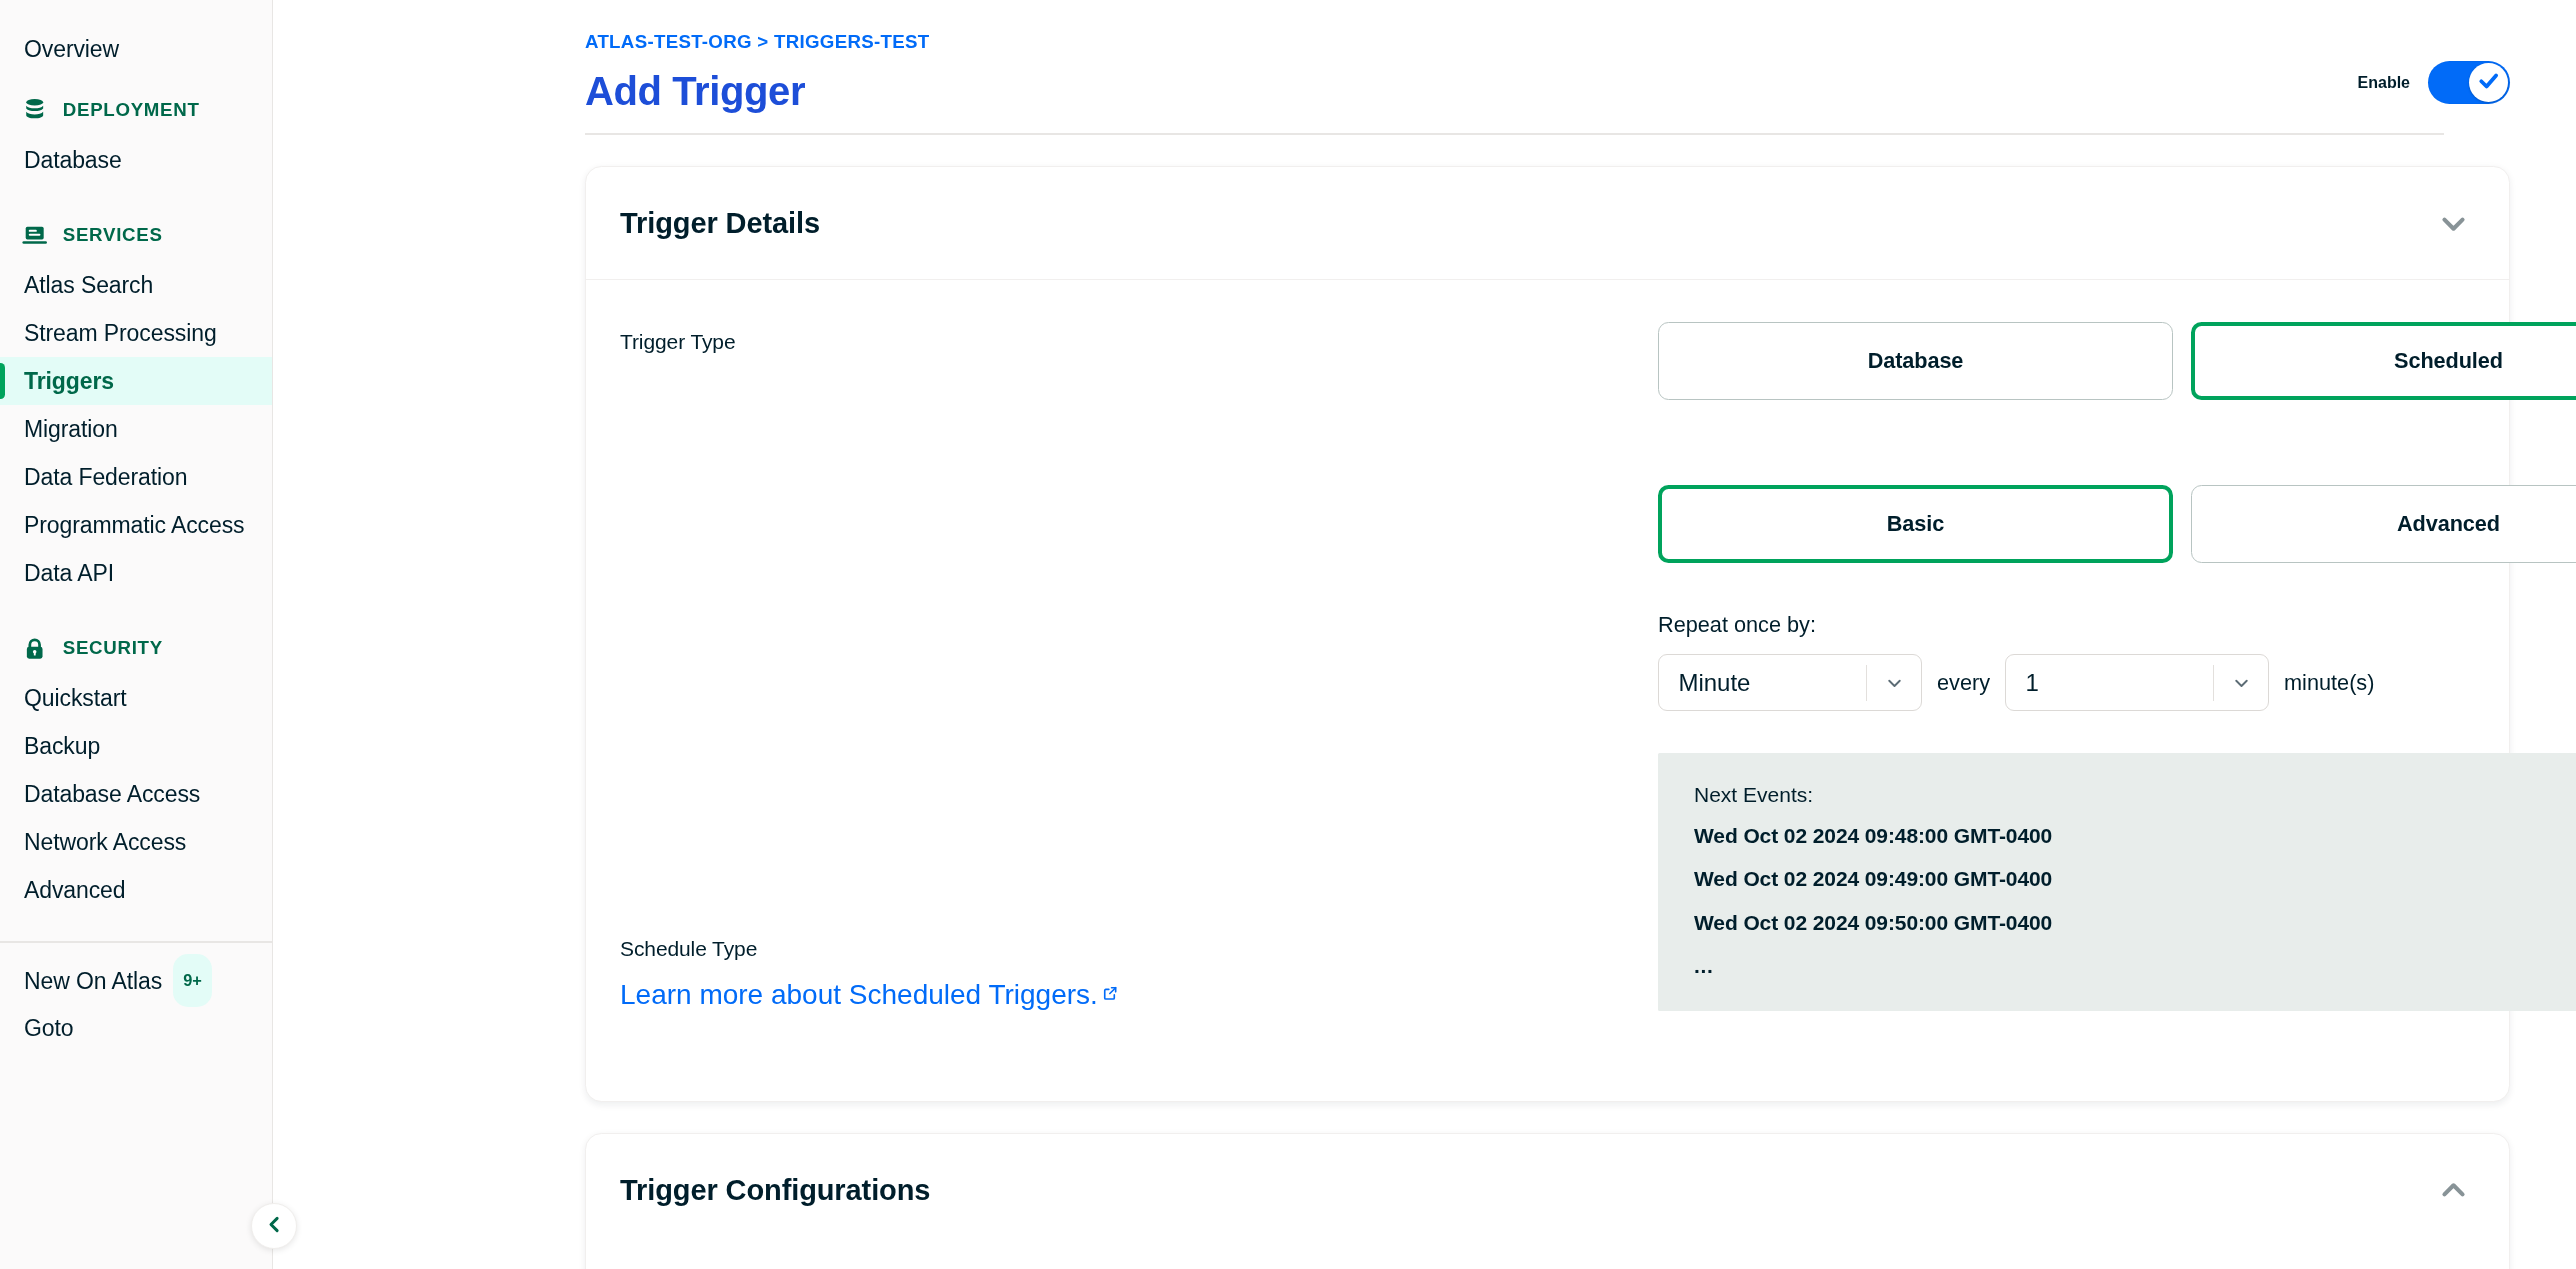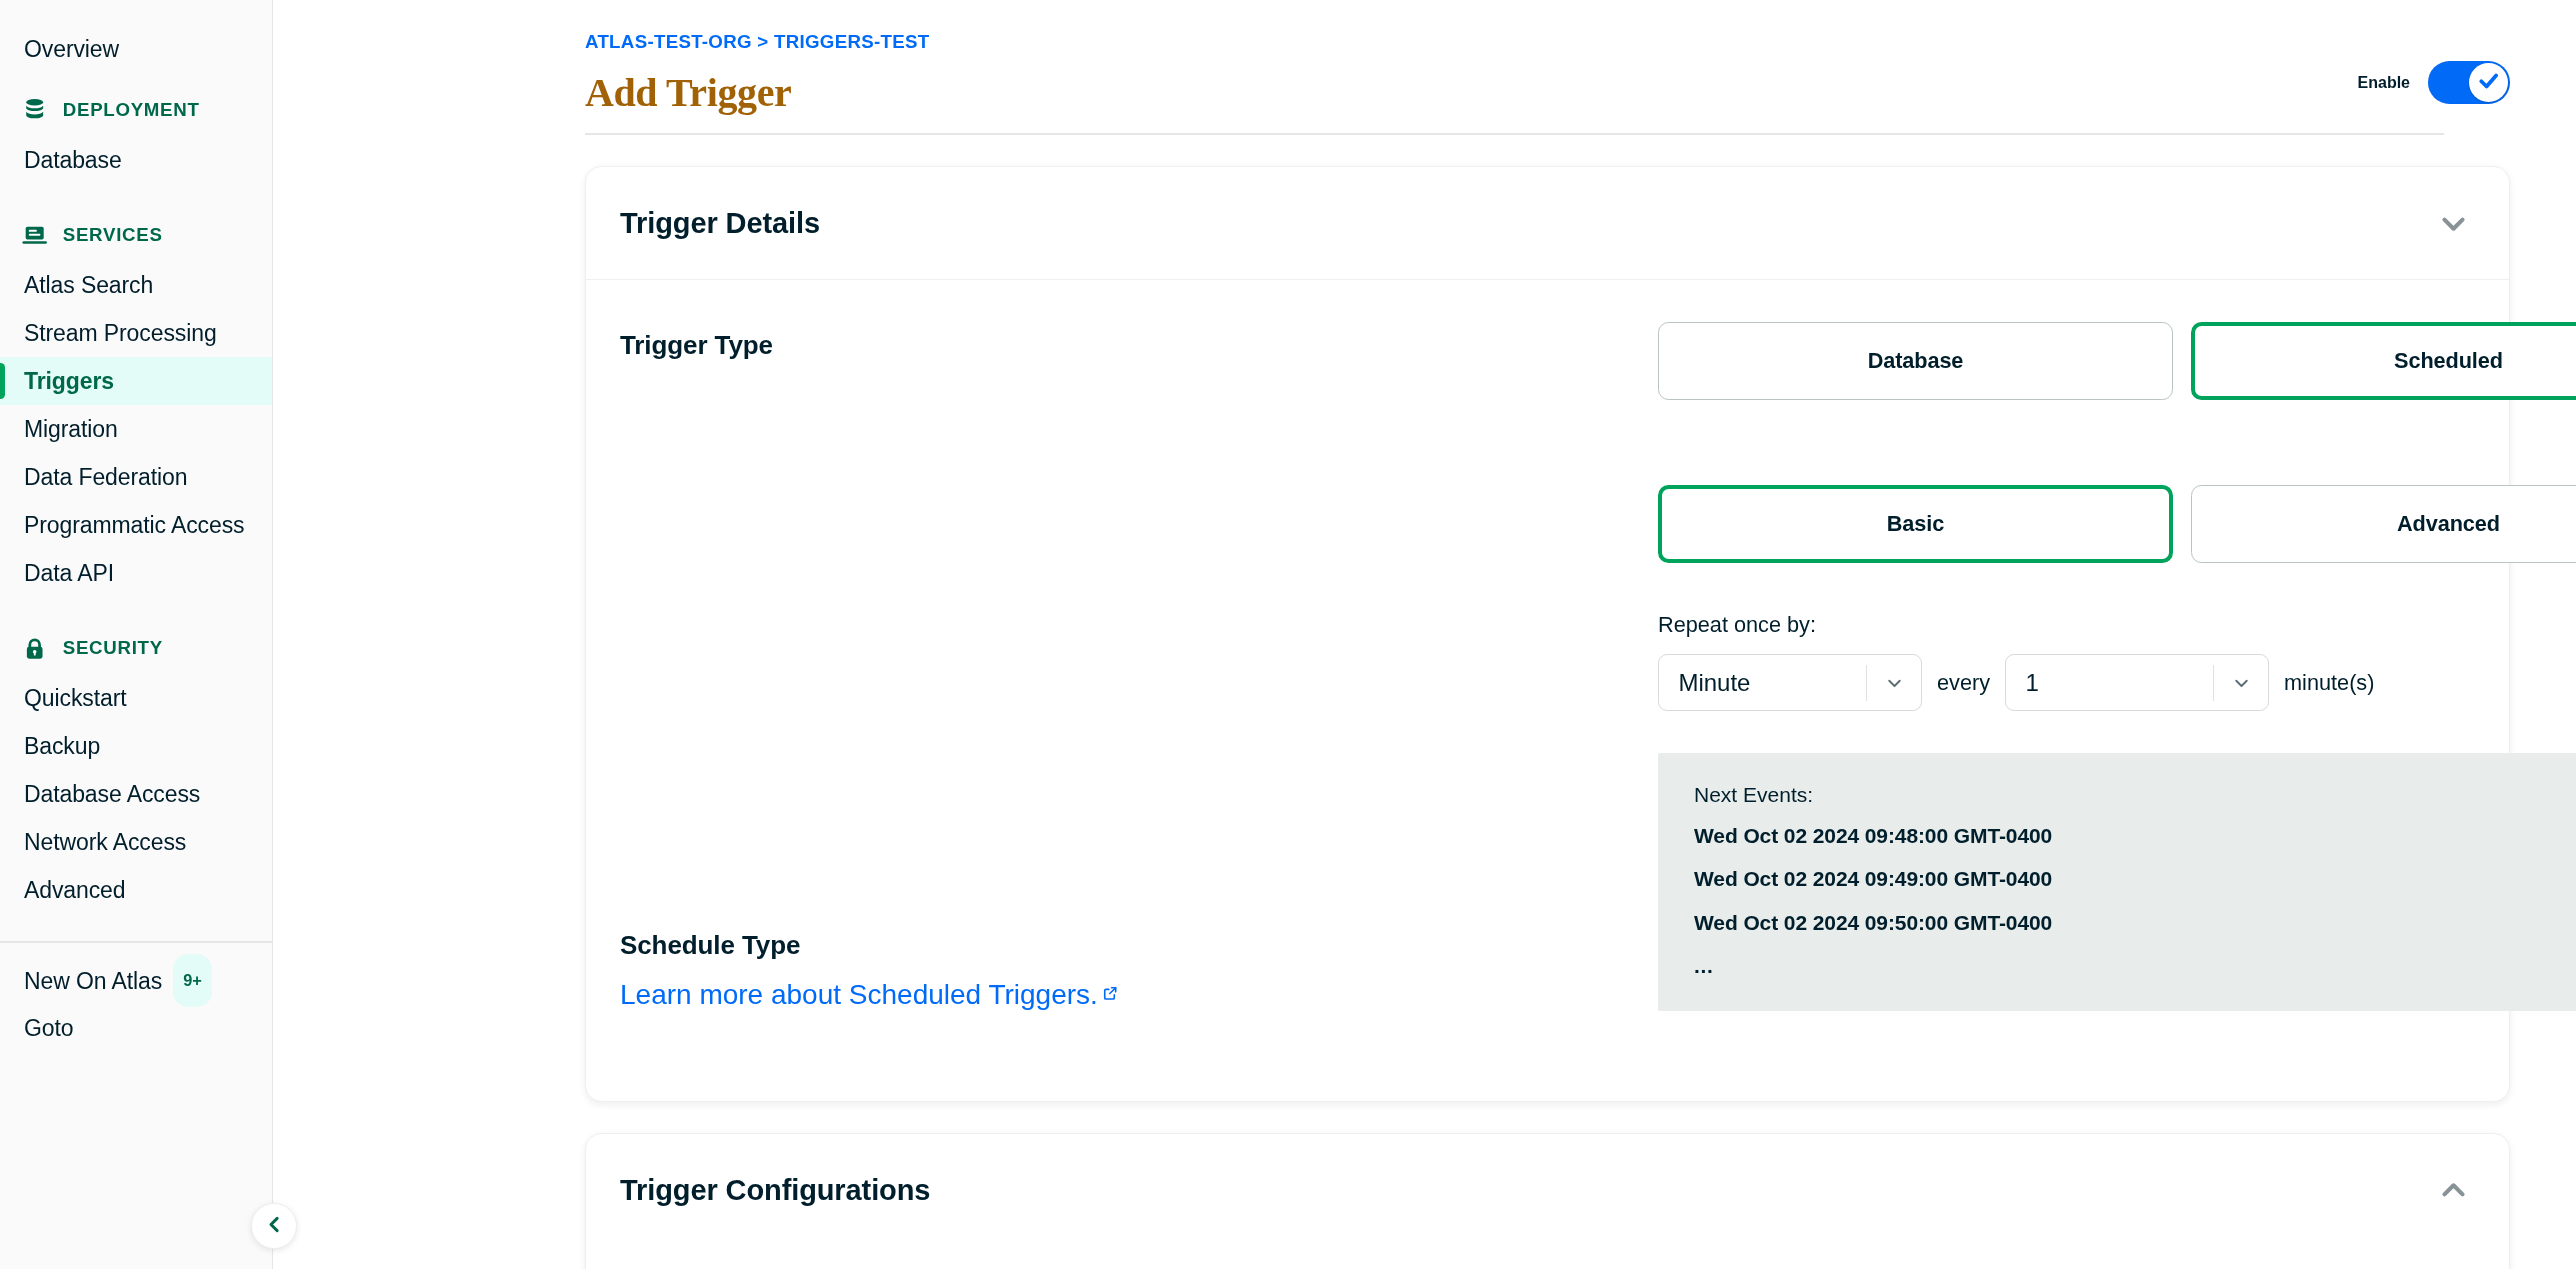--- a/index.html
+++ b/index.html
@@ -126,23 +126,22 @@
     font-size: 18.7px;
     font-weight: 700;
     color: #016bf8;
     letter-spacing: 0.3px;
     cursor: pointer;
   }
   #page-title {
     margin-top: 16.4px;
     font-size: 40px;
     font-weight: 700;
-    color: #a16207;
+    color: #1d4ed8;
     letter-spacing: -0.4px;
-    font-family: Liberation Serif, serif;
   }
 
   #enable-wrap {
     position: absolute;
     right: 0px;
     top: 61px;
     display: flex;
     align-items: center;
     gap: 18px;
   }
@@ -222,22 +221,22 @@
     display: flex;
     align-items: flex-start;
     padding: 0 0 0 34px;
   }
   .form-label-col {
     width: 1038px;
     flex: 0 0 1038px;
     padding-top: 7.5px;
   }
   .field-label {
-    font-size: 26px;
-    font-weight: 700;
+    font-size: 21px;
+    font-weight: 400;
     color: #001e2b;
     letter-spacing: -0.1px;
   }
   .learn-link {
     display: inline-block;
     margin-top: 18px;
     font-size: 28px;
     color: #016bf8;
     cursor: pointer;
     white-space: nowrap;

